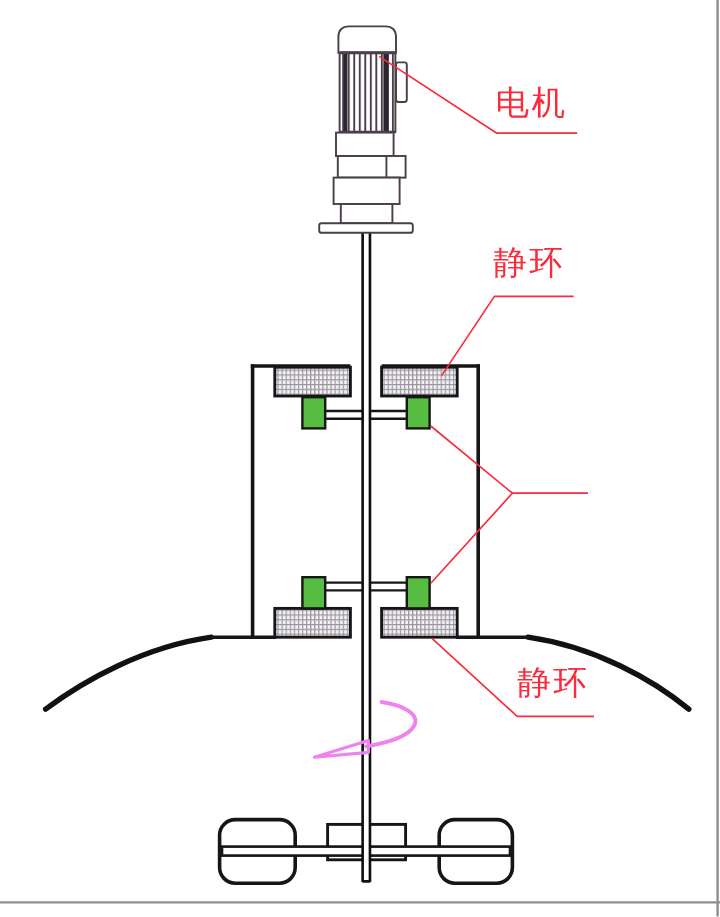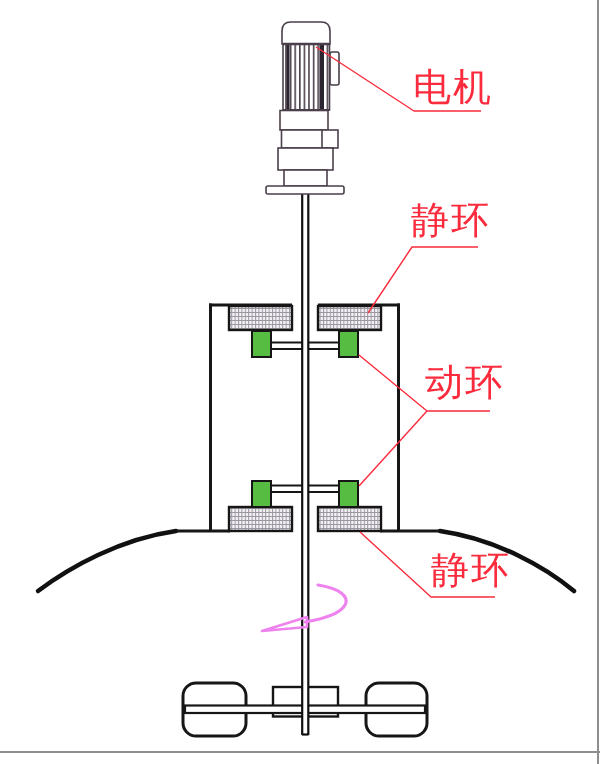--- a/index.html
+++ b/index.html
@@ -2,21 +2,21 @@
 <html><head>
 <meta charset="utf-8">
 <style>
   html,body{margin:0;padding:0;background:#fff;}
   .stage{
     position:relative;width:600px;height:764px;background:#ffffff;
     font-family:"Liberation Sans",sans-serif;overflow:hidden;
   }
   .stage svg{position:absolute;left:0;top:0;}
   .cad-label{
-    position:absolute;color:#fa2b3d;font-size:38px;line-height:30px;
+    position:absolute;color:#fa2b3d;font-size:28px;line-height:30px;
     letter-spacing:2px;font-weight:500;white-space:nowrap;
     font-family:"Liberation Serif","DejaVu Serif",serif;
   }
   .lbl-motor{left:413px;top:72px;}
   .lbl-static-top{left:411px;top:205px;}
   .lbl-moving{left:425px;top:367px;}
   .lbl-static-bottom{left:431px;top:555px;}
 </style>
 </head>
 <body>
@@ -114,16 +114,15 @@
     </g>
 
     <g>
       <line stroke-width="2" x1="598" y1="0" x2="598" y2="764" stroke="#8e8e8e"></line>
       <line stroke-width="2" x1="0" y1="752" x2="600" y2="752" stroke="#8e8e8e"></line>
     </g>
   </svg>
 
   <div class="cad-label lbl-motor">电机</div>
   <div class="cad-label lbl-static-top">静环</div>
-  <div class="cad-label lbl-moving">动环</div>
   <div class="cad-label lbl-static-bottom">静环</div>
 
 </div>
 
 </body></html>

